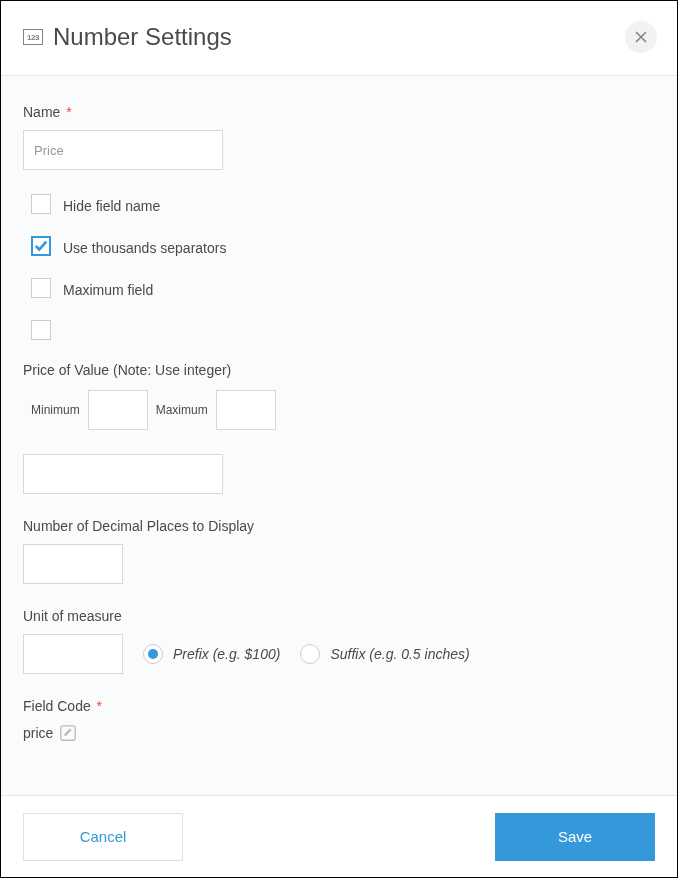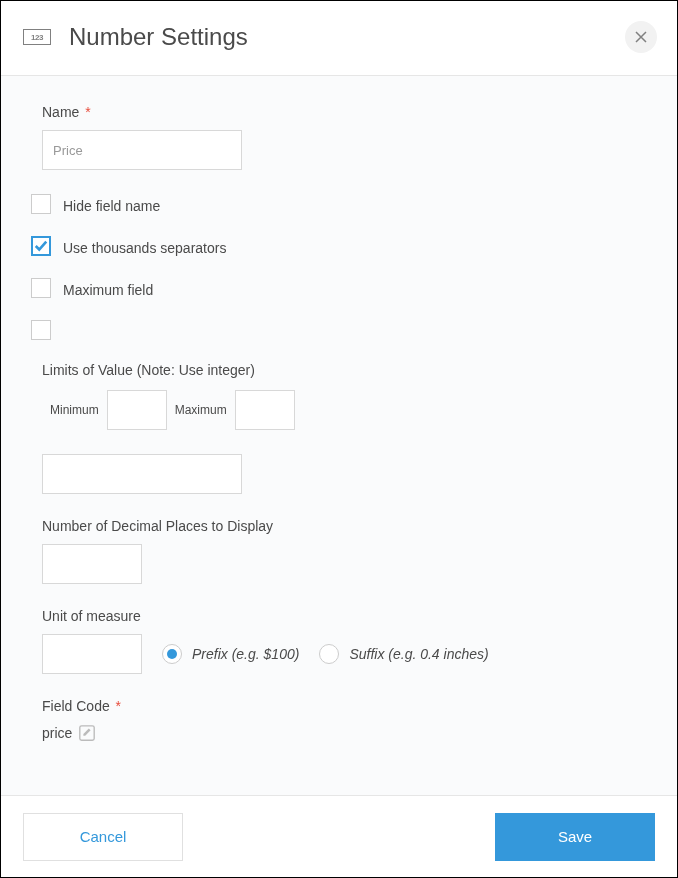--- a/index.html
+++ b/index.html
@@ -15,24 +15,24 @@
       border: 1px solid #000;
       position: relative;
     }
     .header {
       display: flex;
       align-items: center;
       padding: 20px 20px 22px 22px;
       border-bottom: 1px solid #e6e6e6;
     }
     .header-icon {
-      width: 28px;
+      width: 20px;
       height: 16px;
       border: 1.5px solid #808080;
-      margin-right: 18px;
+      margin-right: 10px;
       display: flex;
       align-items: center;
       justify-content: center;
       font-size: 8px;
       color: #808080;
       font-weight: bold;
       letter-spacing: -0.5px;
     }
     .header-title {
       font-size: 24px;
@@ -53,21 +53,20 @@
       font-size: 14px;
     }
     .body {
       background: #fafbfc;
       padding: 28px 22px 20px 22px;
       height: calc(100% - 62px - 82px);
       overflow-y: auto;
     }
     .field-group {
       margin-bottom: 24px;
-      margin-left: 19px;
     }
     .field-label {
       font-size: 14px;
       color: #4a4a4a;
       margin-bottom: 10px;
       display: block;
     }
     .required-star {
       color: #e74c3c;
       margin-left: 2px;
@@ -267,21 +266,21 @@
     <span class="checkbox-label">Maximum field</span>
   </div>
 
   <div class="checkbox-row">
     <div class="checkbox">
       
     </div>
   </div>
 
   <div class="field-group">
-    <label class="field-label">Limits of Value (Note: Use integer)</label>
+    <label class="field-label">Price of Value (Note: Use integer)</label>
     <div class="limits-row">
       <div class="limits-item">
         <span class="limits-text">Minimum</span>
         <input type="text" class="text-input text-input-60" value="" style="">
       </div>
       <div class="limits-item">
         <span class="limits-text">Maximum</span>
         <input type="text" class="text-input text-input-60" value="" style="">
       </div>
     </div>
@@ -299,21 +298,21 @@
   <div class="field-group">
     <label class="field-label">Unit of measure</label>
     <div class="unit-row">
       <input type="text" class="text-input text-input-sm" value="" style="">
       <div class="radio-group">
         <div class="radio selected"></div>
         <span class="radio-label">Prefix (e.g. $100)</span>
       </div>
       <div class="radio-group">
         <div class="radio"></div>
-        <span class="radio-label">Suffix (e.g. 0.4 inches)</span>
+        <span class="radio-label">Suffix (e.g. 0.5 inches)</span>
       </div>
     </div>
   </div>
 
   <div class="field-group">
     <label class="field-label">
       <span>Field Code</span><span class="required-star"> *</span>
     </label>
     <div class="field-code-row">
       <span class="field-code-value">price</span>

